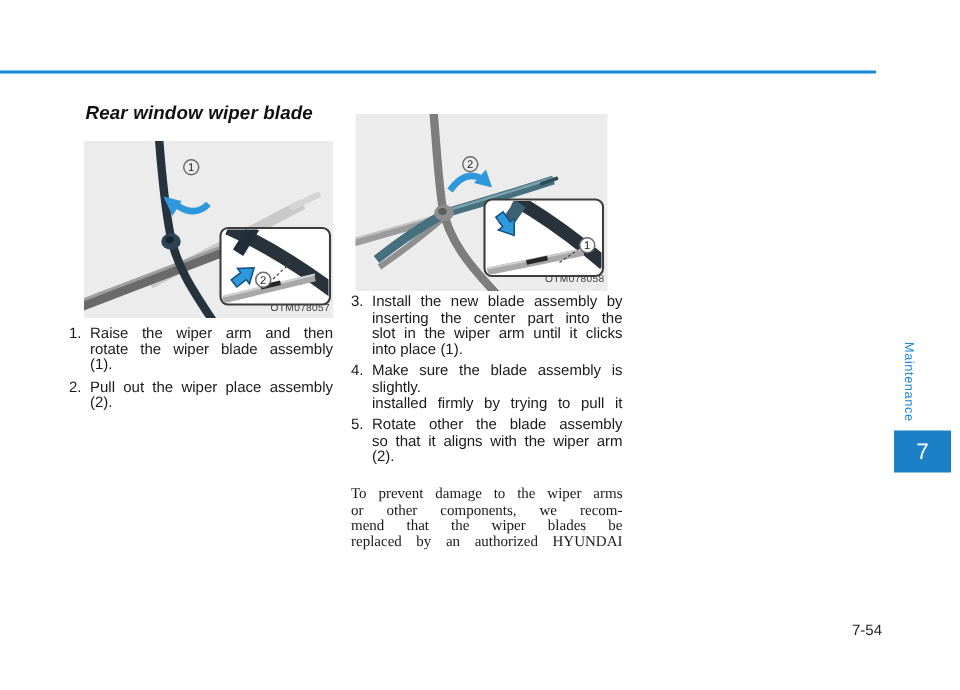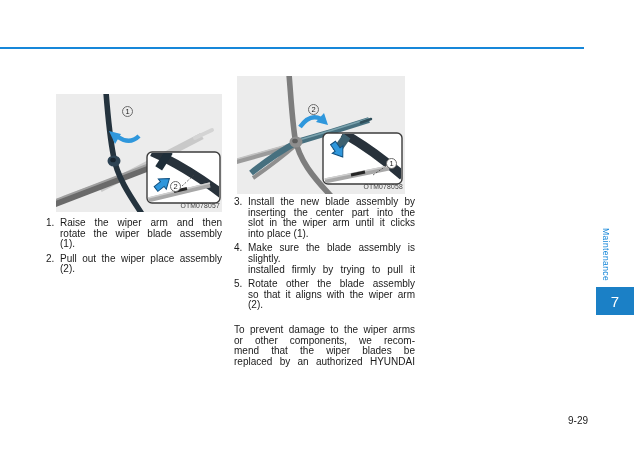--- a/index.html
+++ b/index.html
@@ -26,39 +26,40 @@
   }
   .callout.inset-label { background:#fff; }
   .col { position:absolute; font-size:10px; line-height:10.7px; color:#1a1a1a; }
   .col-left  { left:46px;  top:218px; width:176px; }
   .col-right { left:234px; top:197px; width:181px; }
   .step { display:flex; margin-bottom:3.5px; }
   .step .num { flex:0 0 14px; width:14px; }
   .step .txt { flex:1; min-width:0; }
   .jl { display:block; text-align:justify; text-align-last:justify; }
   .jl-last { text-align-last:left; }
-  .note-block { margin-top:14px; }
+  .note-block { margin-top:14px;font-family:Liberation Serif, serif; }
   .sidebar-label {
     position:absolute; left:601px; top:228px; height:62px;
     writing-mode:vertical-rl; font-size:8.5px; letter-spacing:0.4px; color:#1687d9;
   }
   .chapter-tab {
     position:absolute; left:596px; top:287px; width:38px; height:28px;
     background:#1b80c6; color:#fff; font-size:15px;
     display:flex; align-items:center; justify-content:center;
   }
   .page-number { position:absolute; left:556px; top:415px; width:44px; text-align:center; font-size:10px; color:#222; }
 </style>
 </head>
 <body>
 
 <div class="page">
 
   <div class="top-rule"></div>
 
+  <h1 class="title">Rear window wiper blade</h1>
 
   <div class="figure fig-left">
     <svg viewBox="0 0 166 118" width="166" height="118">
       <g>
         <line x1="44" y1="95" x2="146" y2="42" stroke="#c9c9c9" stroke-width="7"></line>
         <line x1="139" y1="44" x2="156" y2="36" stroke="#d4d4d4" stroke-width="4" stroke-linecap="round"></line>
         <line x1="8" y1="104" x2="52" y2="88" stroke="#d2d2d2" stroke-width="5" stroke-linecap="round"></line>
       </g>
       <g>
         <line x1="-2" y1="110" x2="97" y2="72" stroke="#6a6a6a" stroke-width="7"></line>
@@ -189,15 +190,15 @@
       <span class="jl">To prevent damage to the wiper arms</span>
       <span class="jl">or other components, we recom-</span>
       <span class="jl">mend that the wiper blades be</span>
       <span class="jl">replaced by an authorized HYUNDAI</span>
     </div>
   </div>
 
   <div class="sidebar-label">Maintenance</div>
   <div class="chapter-tab">7</div>
 
-  <div class="page-number">9-29</div>
+  <div class="page-number">7-54</div>
 
 </div>
 
 </body></html>

